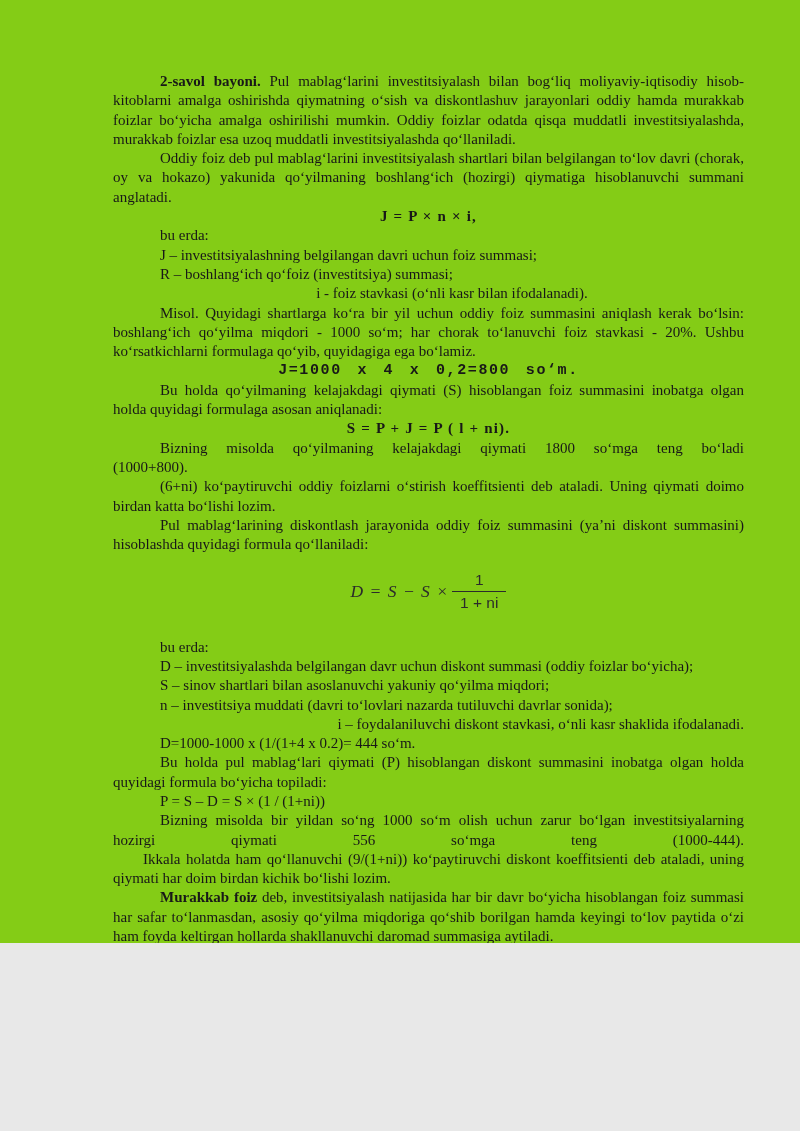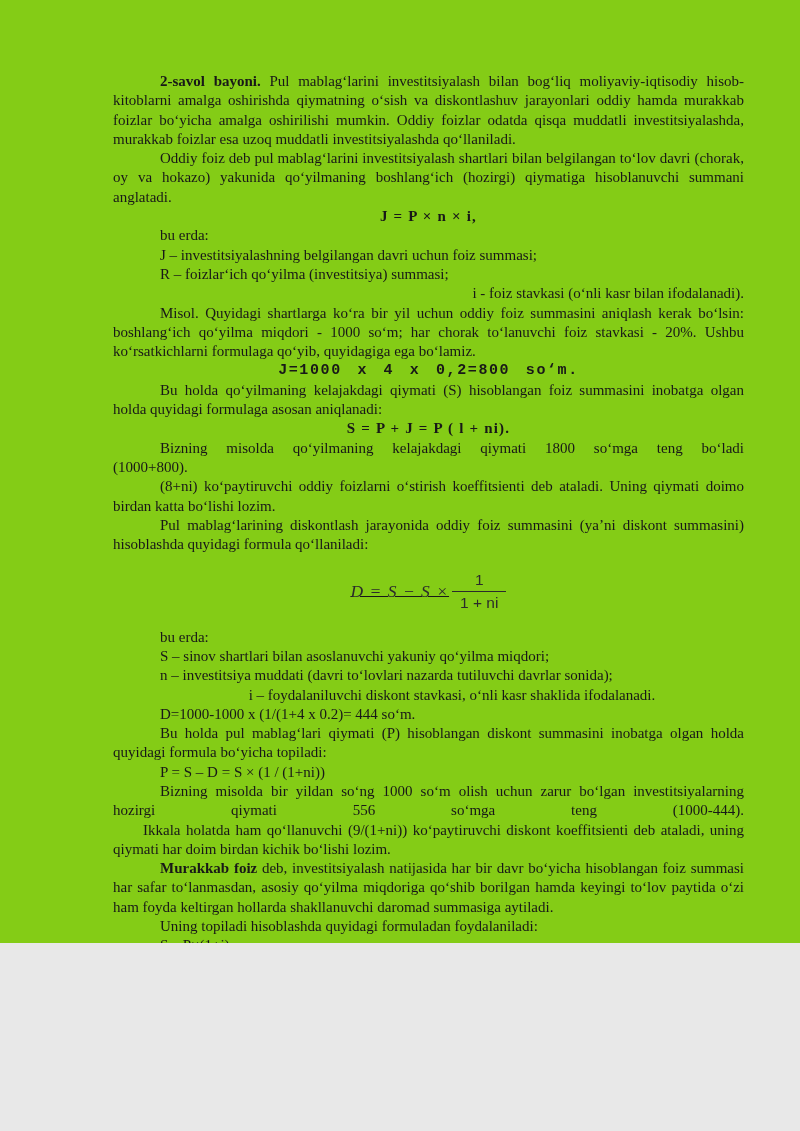--- a/index.html
+++ b/index.html
@@ -36,22 +36,21 @@
     margin: 3px 0;
   }
   .formula.wide { word-spacing: 5px; letter-spacing: 1.6px; font-family: Liberation Mono, monospace; }
   
   .eq-line { text-indent: 47px; text-align: left; }
   
   .fj { text-align: justify; text-align-last: justify; }
   
   .eq-display {
     text-align: center;
-    margin: 17px 0 15px;
-    text-decoration: underline;
+    margin: 17px 0 25px;
   }
   .eq-prefix {
     font-style: italic;
     font-family: "Liberation Serif", serif;
     font-size: 17.5px;
     letter-spacing: 1px;
     vertical-align: middle;
     color: #2b2b2b;
   }
   .frac {
@@ -75,46 +74,47 @@
 
     <p class="ind"><b>2-savol bayoni.</b><span> Pul mablag‘larini investitsiyalash bilan bog‘liq moliyaviy-iqtisodiy hisob-kitoblarni amalga oshirishda qiymatning o‘sish va diskontlashuv jarayonlari oddiy hamda murakkab foizlar bo‘yicha amalga oshirilishi mumkin. Oddiy foizlar odatda qisqa muddatli investitsiyalashda, murakkab foizlar esa uzoq muddatli investitsiyalashda qo‘llaniladi.</span></p>
 
     <p class="ind">Oddiy foiz deb pul mablag‘larini investitsiyalash shartlari bilan belgilangan to‘lov davri (chorak, oy va hokazo) yakunida qo‘yilmaning boshlang‘ich (hozirgi) qiymatiga hisoblanuvchi summani anglatadi.</p>
 
 
     <p class="formula">J = P × n × i,</p>
 
     <p class="ind" style="text-align:left">bu erda:</p>
     <p class="ind" style="text-align:left">J – investitsiyalashning belgilangan davri uchun foiz summasi;</p>
-    <p class="ind" style="text-align:left">R – foizlar‘ich qo‘yilma (investitsiya) summasi;</p>
-    <p class="ind" style="text-align:right">i - foiz stavkasi (o‘nli kasr bilan ifodalanadi).</p>
+    <p class="ind" style="text-align:left">R – boshlang‘ich qo‘foiz (investitsiya) summasi;</p>
+    <p class="ind" style="text-align:center">i - foiz stavkasi (o‘nli kasr bilan ifodalanadi).</p>
 
     <p class="ind">Misol. Quyidagi shartlarga ko‘ra bir yil uchun oddiy foiz summasini aniqlash kerak bo‘lsin: boshlang‘ich qo‘yilma miqdori - 1000 so‘m; har chorak to‘lanuvchi foiz stavkasi - 20%. Ushbu ko‘rsatkichlarni formulaga qo‘yib, quyidagiga ega bo‘lamiz.</p>
 
     <p class="formula wide">J=1000 x 4 x 0,2=800 so‘m.</p>
 
     <p class="ind">Bu holda qo‘yilmaning kelajakdagi qiymati (S) hisoblangan foiz summasini inobatga olgan holda quyidagi formulaga asosan aniqlanadi:</p>
 
     <p class="formula">S = P + J = P ( l + ni).</p>
 
     <p class="ind fj">Bizning misolda qo‘yilmaning kelajakdagi qiymati 1800 so‘mga teng bo‘ladi</p>
     <p style="text-align:left">(1000+800).</p>
 
-    <p class="ind">(8+ni) ko‘paytiruvchi oddiy foizlarni o‘stirish koeffitsienti deb ataladi. Uning qiymati doimo birdan katta bo‘lishi lozim.</p>
+    <p class="ind">(6+ni) ko‘paytiruvchi oddiy foizlarni o‘stirish koeffitsienti deb ataladi. Uning qiymati doimo birdan katta bo‘lishi lozim.</p>
 
     <p class="ind">Pul mablag‘larining diskontlash jarayonida oddiy foiz summasini (ya’ni diskont summasini) hisoblashda quyidagi formula qo‘llaniladi:</p>
 
     <div class="eq-display">
       <span class="eq-prefix">D = S − S ×</span><span class="frac"><span class="num">1</span><span class="den">1 + ni</span></span>
     </div>
 
     <p class="ind" style="text-align:left">bu erda:</p>
+    <p class="ind" style="text-align:left">D – investitsiyalashda belgilangan davr uchun diskont summasi (oddiy foizlar bo‘yicha);</p>
     <p class="ind" style="text-align:left">S – sinov shartlari bilan asoslanuvchi yakuniy qo‘yilma miqdori;</p>
     <p class="ind" style="text-align:left">n – investitsiya muddati (davri to‘lovlari nazarda tutiluvchi davrlar sonida);</p>
-    <p class="ind" style="text-align:center">i – foydalaniluvchi diskont stavkasi, o‘nli kasr shaklida ifodalanadi.</p>
+    <p class="ind" style="text-align:right">i – foydalaniluvchi diskont stavkasi, o‘nli kasr shaklida ifodalanadi.</p>
 
 
     <p class="eq-line">D=1000-1000 x (1/(1+4 x 0.2)= 444 so‘m.</p>
 
     <p class="ind">Bu holda pul mablag‘lari qiymati (P) hisoblangan diskont summasini inobatga olgan holda quyidagi formula bo‘yicha topiladi:</p>
 
     <p class="eq-line">P = S – D = S × (1 / (1+ni))</p>
 
     <p class="ind fj">Bizning misolda bir yildan so‘ng 1000 so‘m olish uchun zarur bo‘lgan investitsiyalarning</p>
     <p class="fj">hozirgi qiymati 556 so‘mga teng (1000-444).</p>

